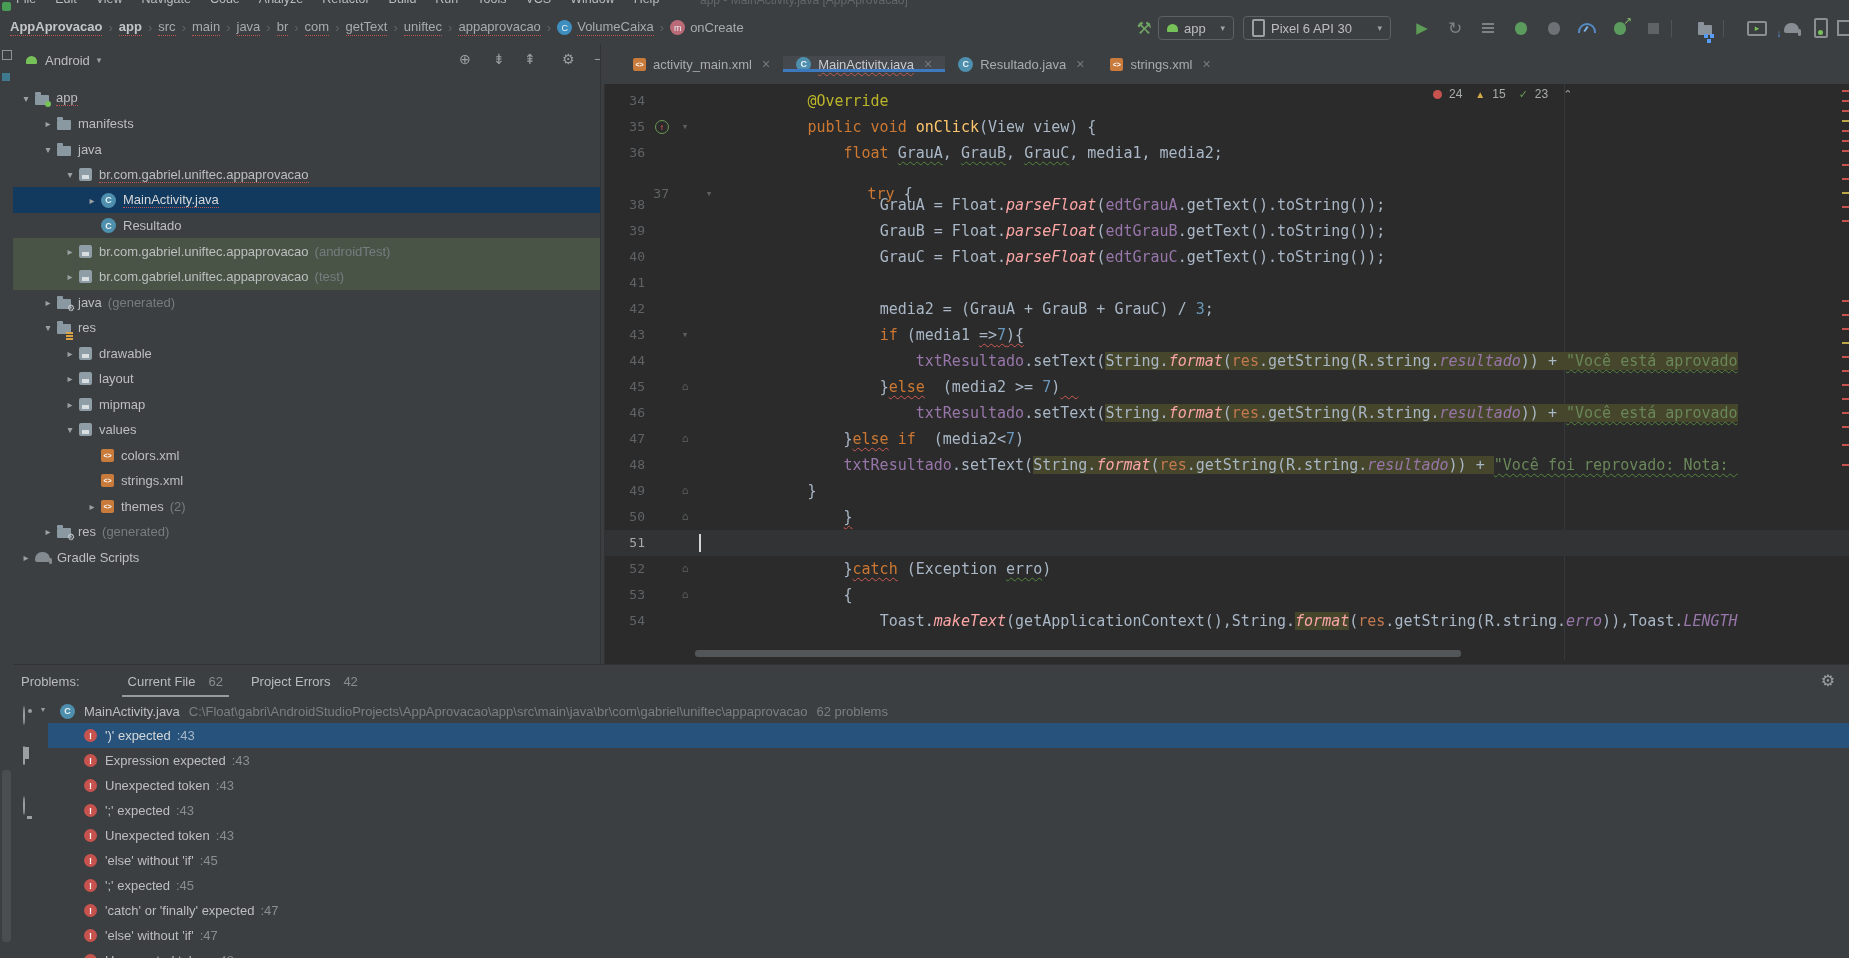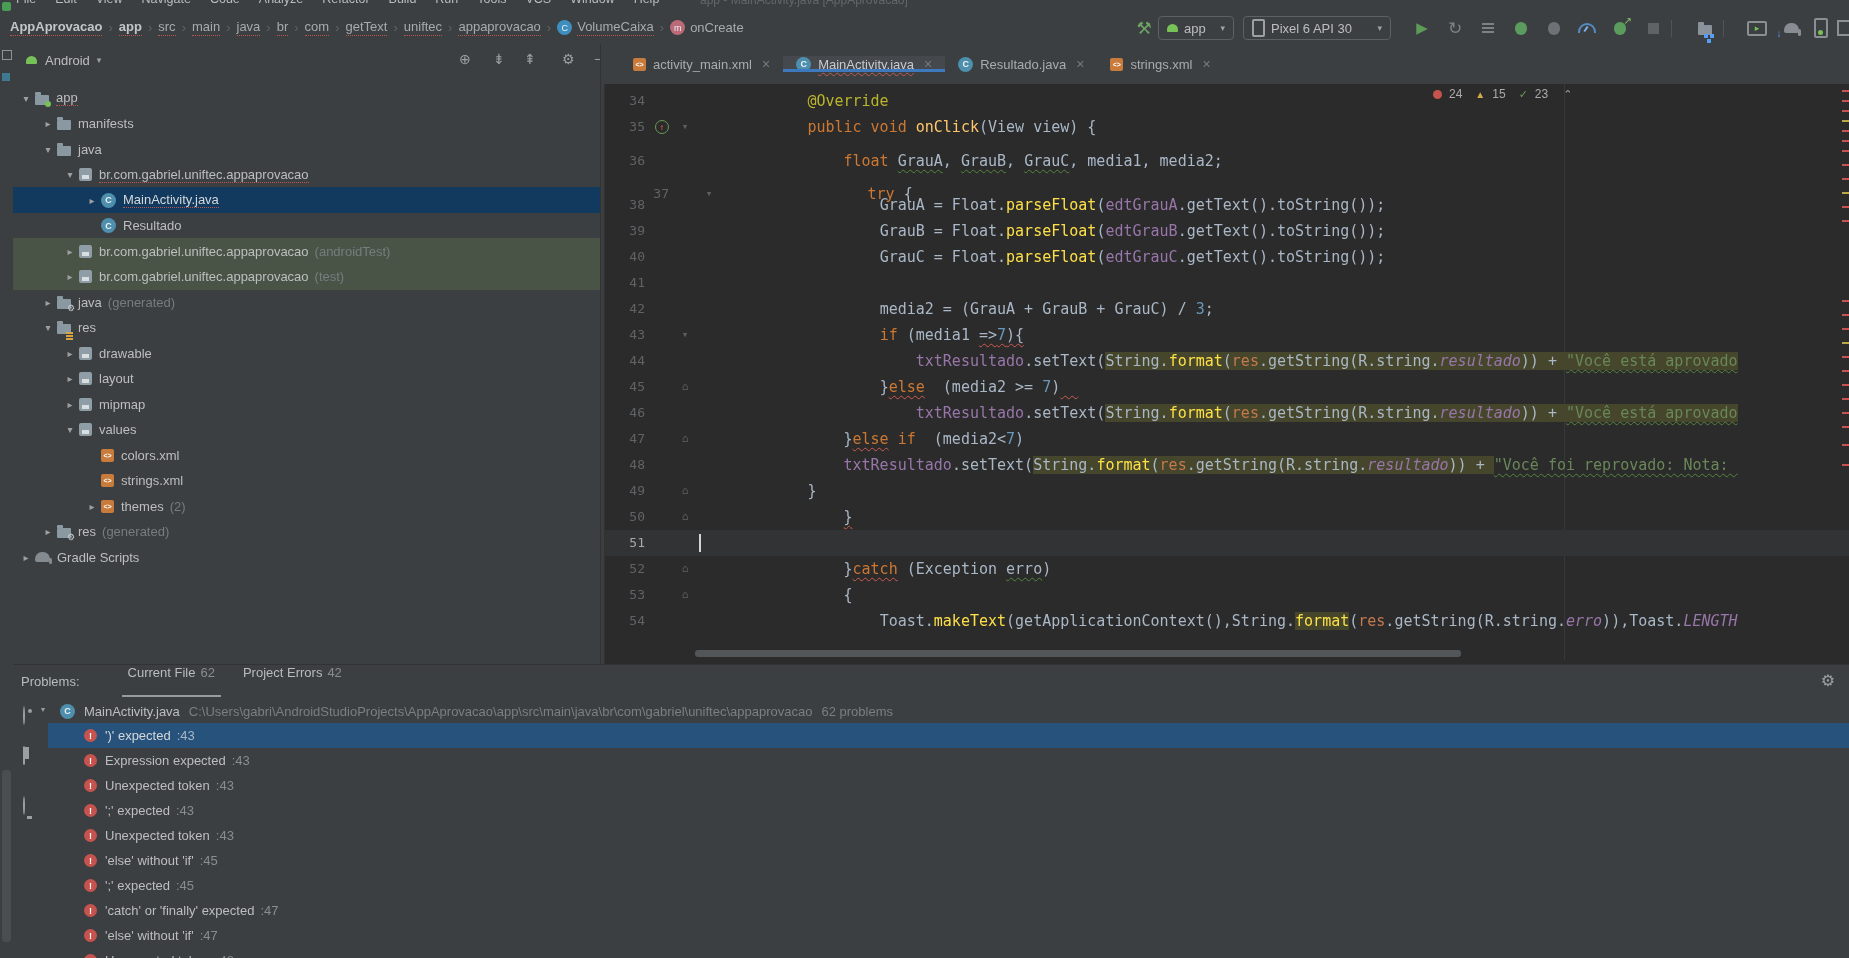--- a/index.html
+++ b/index.html
@@ -108,42 +108,42 @@
   #codearea{position:absolute;left:604px;top:84px;width:1245px;height:580px;background:#2B2B2B;overflow:hidden;border-left:1px solid #323232}
   .cur-band{position:absolute;left:0;width:1245px;height:26px;background:#323334}
   .cline{position:absolute;left:0;width:1245px;height:26px;line-height:26px;font-family:"DejaVu Sans Mono",monospace;font-size:15px;white-space:pre}
   .lnum{position:absolute;left:0;width:40px;text-align:right;color:#606366;font-size:13px}
   .lnum.cur{color:#A6A8AA}
   .ovr{position:absolute;left:50px;top:6px;width:12px;height:12px;border:1px solid #6A9955;border-radius:50%;color:#C75450;font-size:9px;line-height:12px;text-align:center}
   .fold{position:absolute;left:72px;width:16px;text-align:center;color:#5E6164;font-size:11px}
   .codetxt{position:absolute;left:94px;top:0}
   .tk-k{color:#CC7832}.tk-a{color:#BBB529}.tk-m{color:#FFC66D}.tk-n{color:#6897BB}.tk-s{color:#6A8759}
   .tk-f{color:#9876AA}.tk-fi{color:#9876AA;font-style:italic}.tk-o{color:#C4794F}
-  .tk-d{color:#A9B7C6}.tk-di{color:#fde047;}
+  .tk-d{color:#A9B7C6}.tk-di{color:#fca5a5;font-style:italic}
   .tk-hl{background:#45462B}
   .tk-sqr{text-decoration:underline wavy #CE5A52 1px;text-underline-offset:3px}
   .tk-sqg{text-decoration:underline wavy #54843C 1px;text-underline-offset:3px}
   #caret{position:absolute;left:94px;width:2px;height:18px;background:#D4D4D4}
   #margin-guide{position:absolute;left:959px;top:0;width:1px;height:576px;background:#36393B}
   #hscroll{position:absolute;left:90px;top:566px;width:766px;height:7px;background:#5A5E61;border-radius:3px;opacity:.85;cursor:pointer}
   #stripemarks{position:absolute;right:0;top:0;width:10px;height:580px}
   .smark{position:absolute;right:1px;width:7px;height:2px;cursor:pointer}
   .mr{background:#C7534F}.my{background:#BCA64A}
   #inspection{position:absolute;left:828px;top:2px;height:16px;display:flex;align-items:center;gap:5px;font-size:12px;color:#A9ABAD}
   #inspection .dot{width:9px;height:9px;border-radius:50%;background:#C7534F;margin-right:2px}
   #inspection .tri{color:#D0A94B;font-size:10px;margin:0 2px 0 8px}
   #inspection .ok{color:#6A9F58;font-size:11px;margin:0 2px 0 8px}
   #inspection .chev{color:#9DA0A2;margin-left:10px;font-size:11px}
 
   
   #problems{position:absolute;left:13px;top:664px;width:1836px;height:294px;background:#3C3F41;border-top:1px solid #323232;overflow:hidden}
   #pheader{position:absolute;left:0;top:0;width:1836px;height:32px;display:flex;align-items:center;font-size:13px}
   #plabel{margin-left:8px;color:#B9BCBE}
   #ptabs{display:flex;margin-left:34px;height:32px}
-  .ptab{display:flex;align-items:flex-start;gap:5px;padding:0 14px;position:relative;cursor:pointer;color:#B9BCBE}
+  .ptab{display:flex;align-items:center;gap:13px;padding:0 14px;position:relative;cursor:pointer;color:#B9BCBE}
   .ptab .cnt{color:#8A8D90}
   .ptab.active::after{content:"";position:absolute;left:8px;right:8px;bottom:0;height:2px;background:#989B9D}
   #pgear{position:absolute;right:14px;top:6px;font-size:16px;color:#9DA0A2;cursor:pointer}
   .ptool{position:absolute;left:10px;cursor:pointer}
   .i-eye{width:14px;height:10px;border:1.5px solid #9A9FA2;border-radius:50%;position:relative}
   .i-eye::after{content:"";position:absolute;left:4px;top:2px;width:4px;height:4px;border-radius:50%;background:#9A9FA2}
   .eye-caret{position:absolute;left:28px;top:40px;color:#9A9FA2;font-size:8px}
   .i-panelbox{width:12px;height:12px;border:1.5px solid #9A9FA2;border-radius:2px;position:relative;overflow:hidden}
   .i-panelbox::after{content:"";position:absolute;left:0;top:0;width:5px;height:12px;background:#9A9FA2}
   .i-bulb{width:10px;height:10px;border:1.5px solid #9A9FA2;border-radius:50%;position:relative}
@@ -446,21 +446,21 @@
     <span class="dot"></span>
     <span>24</span>
     <span class="tri">▲</span>
     <span>15</span>
     <span class="ok">✓</span>
     <span>23</span>
     <span class="chev">⌃</span>
   </div>
 <div class="cline" style="top: 4px;"><span class="lnum">34</span><span class="codetxt">            <span class="tk-a">@Override</span></span></div>
     <div class="cline" style="top: 30px;"><span class="lnum">35</span><span class="ovr">↑</span><span class="fold">▾</span><span class="codetxt">            <span class="tk-k">public void </span><span class="tk-m">onClick</span><span class="tk-d">(View view) {</span></span></div>
-    <div class="cline" style="top: 64px;"><span class="lnum">36</span><span class="codetxt">                <span class="tk-k">float </span><span class="tk-d tk-sqg">GrauA</span><span class="tk-d">, </span><span class="tk-d tk-sqg">GrauB</span><span class="tk-d">, </span><span class="tk-d tk-sqg">GrauC</span><span class="tk-d">, media1, media2;</span></span></div>
+    <div class="cline" style="top: 56px;"><span class="lnum">36</span><span class="codetxt">                <span class="tk-k">float </span><span class="tk-d tk-sqg">GrauA</span><span class="tk-d">, </span><span class="tk-d tk-sqg">GrauB</span><span class="tk-d">, </span><span class="tk-d tk-sqg">GrauC</span><span class="tk-d">, media1, media2;</span></span></div>
     <div class="cline" style="top: 97px; margin-left: 24px;"><span class="lnum">37</span><span class="fold">▾</span><span class="codetxt">                <span class="tk-k">try </span><span class="tk-d">{</span></span></div>
     <div class="cline" style="top: 108px;"><span class="lnum">38</span><span class="codetxt">                    <span class="tk-d">GrauA = Float.</span><span class="tk-di">parseFloat</span><span class="tk-d">(</span><span class="tk-f">edtGrauA</span><span class="tk-d">.getText().toString());</span></span></div>
     <div class="cline" style="top: 134px;"><span class="lnum">39</span><span class="codetxt">                    <span class="tk-d">GrauB = Float.</span><span class="tk-di">parseFloat</span><span class="tk-d">(</span><span class="tk-f">edtGrauB</span><span class="tk-d">.getText().toString());</span></span></div>
     <div class="cline" style="top: 160px;"><span class="lnum">40</span><span class="codetxt">                    <span class="tk-d">GrauC = Float.</span><span class="tk-di">parseFloat</span><span class="tk-d">(</span><span class="tk-f">edtGrauC</span><span class="tk-d">.getText().toString());</span></span></div>
     <div class="cline" style="top: 186px;"><span class="lnum">41</span></div>
     <div class="cline" style="top: 212px;"><span class="lnum">42</span><span class="codetxt">                    <span class="tk-d">media2 = (GrauA + GrauB + GrauC) / </span><span class="tk-n">3</span><span class="tk-d">;</span></span></div>
     <div class="cline" style="top: 238px;"><span class="lnum">43</span><span class="fold">▾</span><span class="codetxt">                    <span class="tk-k">if </span><span class="tk-d">(media1 </span><span class="tk-d tk-sqr">=&gt;</span><span class="tk-n tk-sqr">7</span><span class="tk-d tk-sqr">){</span></span></div>
     <div class="cline" style="top: 264px;"><span class="lnum">44</span><span class="codetxt">                        <span class="tk-f">txtResultado</span><span class="tk-d">.setText(</span><span class="tk-d tk-hl">String.</span><span class="tk-di tk-hl">format</span><span class="tk-d tk-hl">(</span><span class="tk-o tk-hl">res</span><span class="tk-d tk-hl">.getString(R.string.</span><span class="tk-fi tk-hl">resultado</span><span class="tk-d tk-hl">)) + </span><span class="tk-s tk-hl tk-sqg">"Você está aprovado</span></span></div>
     <div class="cline" style="top: 290px;"><span class="lnum">45</span><span class="fold">⌂</span><span class="codetxt">                    <span class="tk-d">}</span><span class="tk-k tk-sqr">else</span><span class="tk-d">  (media2 &gt;= </span><span class="tk-n">7</span><span class="tk-d">)</span><span class="tk-d tk-sqr">  </span></span></div>
     <div class="cline" style="top: 316px;"><span class="lnum">46</span><span class="codetxt">                        <span class="tk-f">txtResultado</span><span class="tk-d">.setText(</span><span class="tk-d tk-hl">String.</span><span class="tk-di tk-hl">format</span><span class="tk-d tk-hl">(</span><span class="tk-o tk-hl">res</span><span class="tk-d tk-hl">.getString(R.string.</span><span class="tk-fi tk-hl">resultado</span><span class="tk-d tk-hl">)) + </span><span class="tk-s tk-hl tk-sqg">"Você está aprovado</span></span></div>
@@ -491,21 +491,21 @@
       </div>
     <span id="pgear">⚙</span>
   </div>
   <span class="ptool" style="top:42px"><span class="i-eye"></span></span>
   <span class="eye-caret">▾</span>
   <span class="ptool" style="top:82px"><span class="i-panelbox"></span></span>
   <span class="ptool" style="top:132px"><span class="i-bulb"></span></span>
   <div id="pfile">
     <span class="ticon2 f-class"></span>
     <span id="pfile-name">MainActivity.java</span>
-    <span id="pfile-path">C:\Users\gabri\AndroidStudioProjects\AppAprovacao\app\src\main\java\br\com\gabriel\uniftec\appaprovacao</span>
+    <span id="pfile-path">C:\Float\gabri\AndroidStudioProjects\AppAprovacao\app\src\main\java\br\com\gabriel\uniftec\appaprovacao</span>
     <span id="pfile-count">62 problems</span>
   </div>
   <div id="prows">
       <div class="prow sel" style="top: 58px;">
         <span class="perr">!</span>
         <span class="ptext">')' expected</span>
         <span class="ploc">:43</span>
       </div>
       <div class="prow" style="top: 83px;">
         <span class="perr">!</span>

